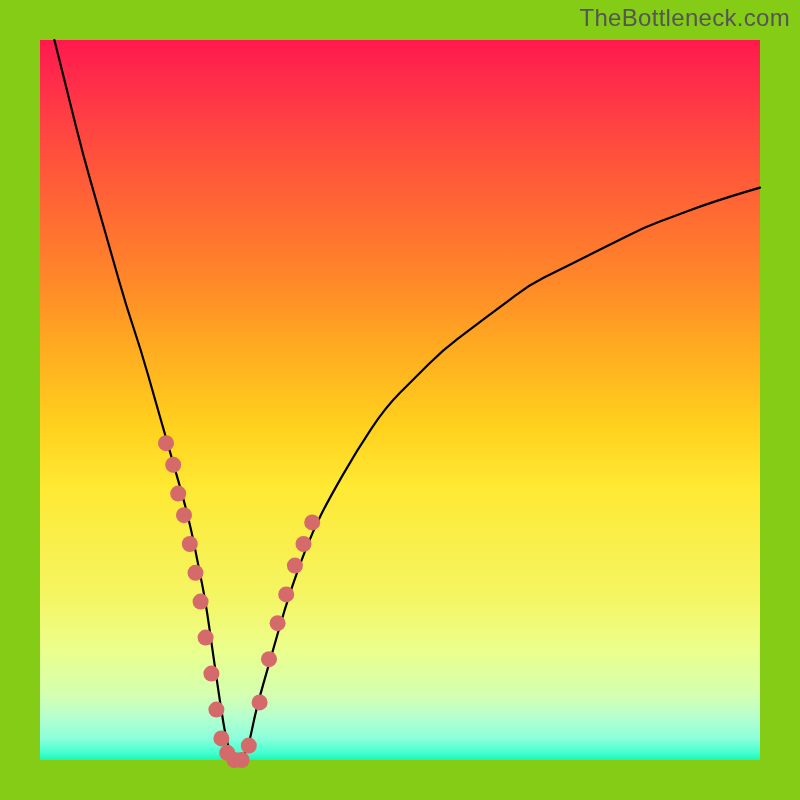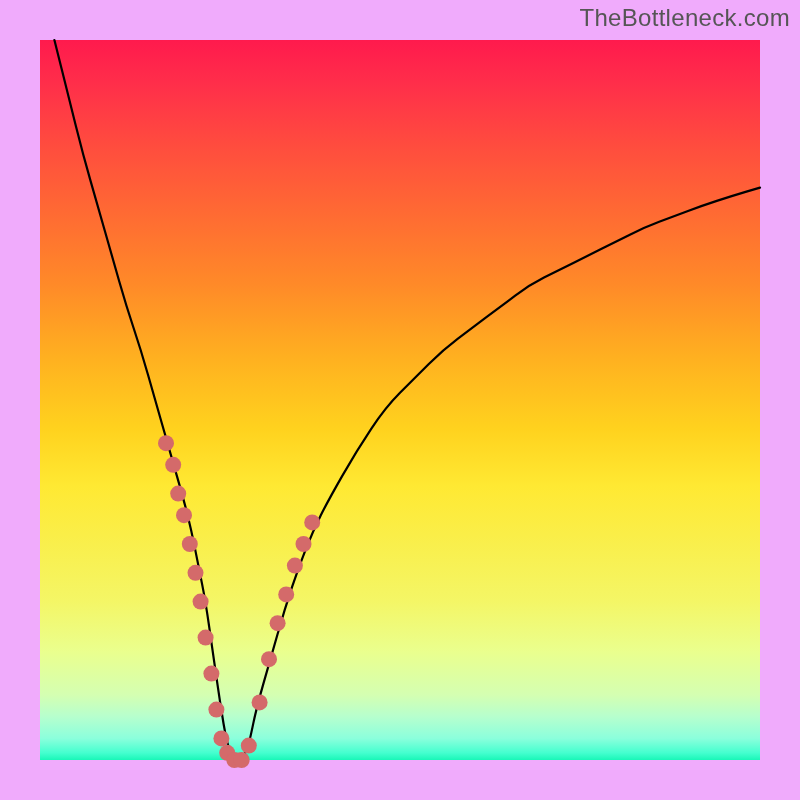--- a/index.html
+++ b/index.html
@@ -8,21 +8,21 @@
     width: 800px;
     height: 800px;
     overflow: hidden;
     background: #000;
     font-family: Arial, Helvetica, sans-serif;
   }
   .frame {
     position: absolute;
     left: 0; top: 0;
     width: 800px; height: 800px;
-    background: #f0abfc;
+    background: #84cc16;
   }
   .attribution {
     position: absolute;
     top: 4px;
     right: 10px;
     color: #555;
     font-size: 24px;
     font-weight: 500;
     letter-spacing: 0.3px;
   }

